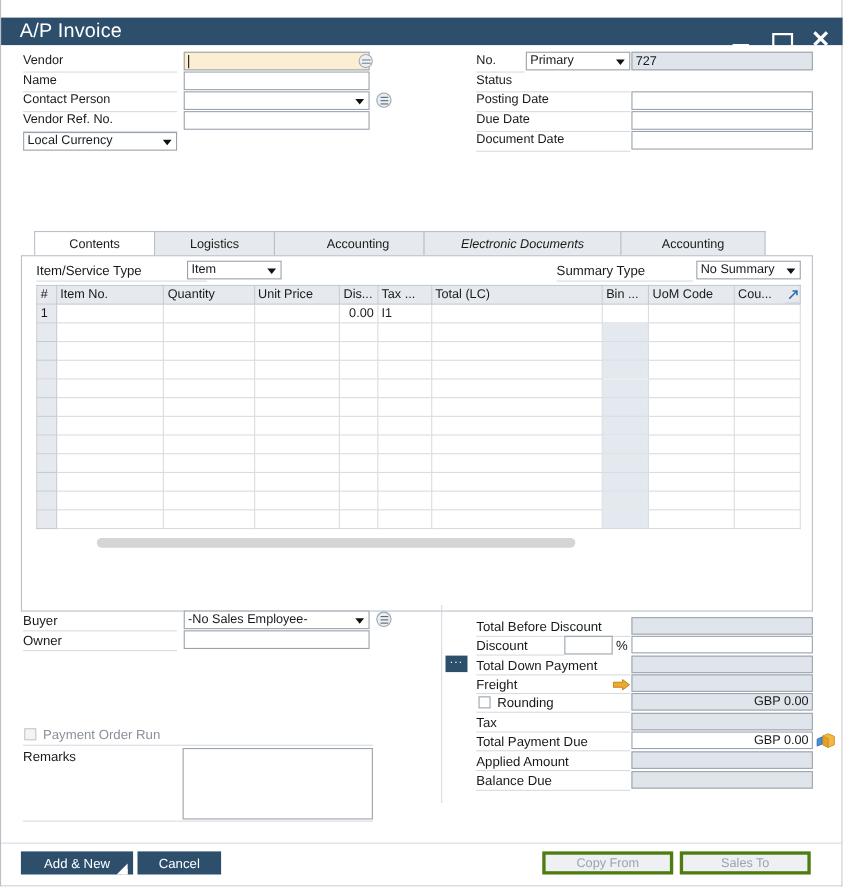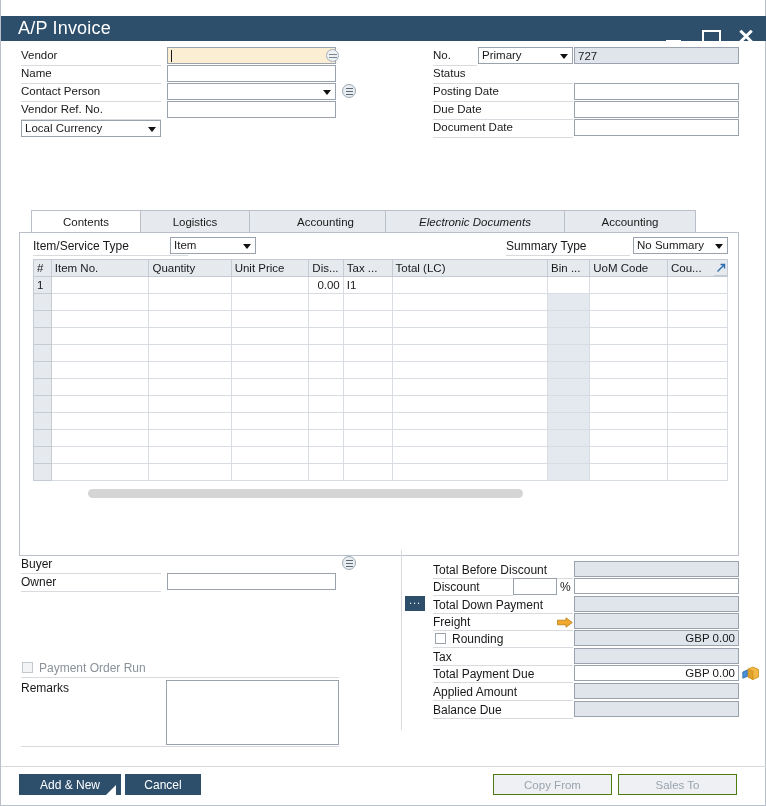--- a/index.html
+++ b/index.html
@@ -222,21 +222,21 @@
   .btn-split-arrow {
     position: absolute; width: 0; height: 0;
     border-left: 5px solid transparent;
     border-top: 5px solid transparent;
     border-right: 5px solid #ffffff;
     border-bottom: 5px solid #ffffff;
   }
   .btn-ghost {
     position: absolute;
     background: #eef0f3; color: #9aa4ae;
-    border: 1px solid #4d7c0f;
+    border: 3px solid #4d7c0f;
     font-family: "Liberation Sans", sans-serif;
     font-size: 11.5px; height: 21px;
   }
   .footer-sep { position: absolute; left: 0; top: 766px; width: 766px; height: 1px; background: #d7dbe0; }
   .vline { position: absolute; width: 1px; background: #d7dbe0; }
 </style>
 </head>
 <body>
 
 <div id="app">
@@ -519,20 +519,24 @@
             <path d="M1.5 8.5 L8 2 M4.5 1.5 L8.5 1.5 L8.5 5.5" stroke="#2b6cb0" stroke-width="1.4" fill="none"></path>
           </svg>
       </div>
     </div>
 
     <div class="hscroll"></div>
   </div>
 
   <div class="lbl" style="left:20px; top:557px;">Buyer</div>
   <div class="ul" style="left:20px; top:573px; width:140px;"></div>
+  <div class="ddl" style="left:166px; top:555px; width:169px;">
+    <span>-No Sales Employee-</span>
+    <span class="arw"></span>
+  </div>
   <div class="chooser" style="left:341px; top:556px;">
       <i></i>
     </div>
 
   <div class="lbl" style="left:20px; top:575px;">Owner</div>
   <div class="ul" style="left:20px; top:591px; width:140px;"></div>
   <input class="inp" style="left: 166px; top: 573px; width: 169px;" value="">
 
   <div class="cbx disabled" style="left:21px; top:662px;"></div>
   <div class="lbl dim" style="left:38px; top:661px;">Payment Order Run</div>

